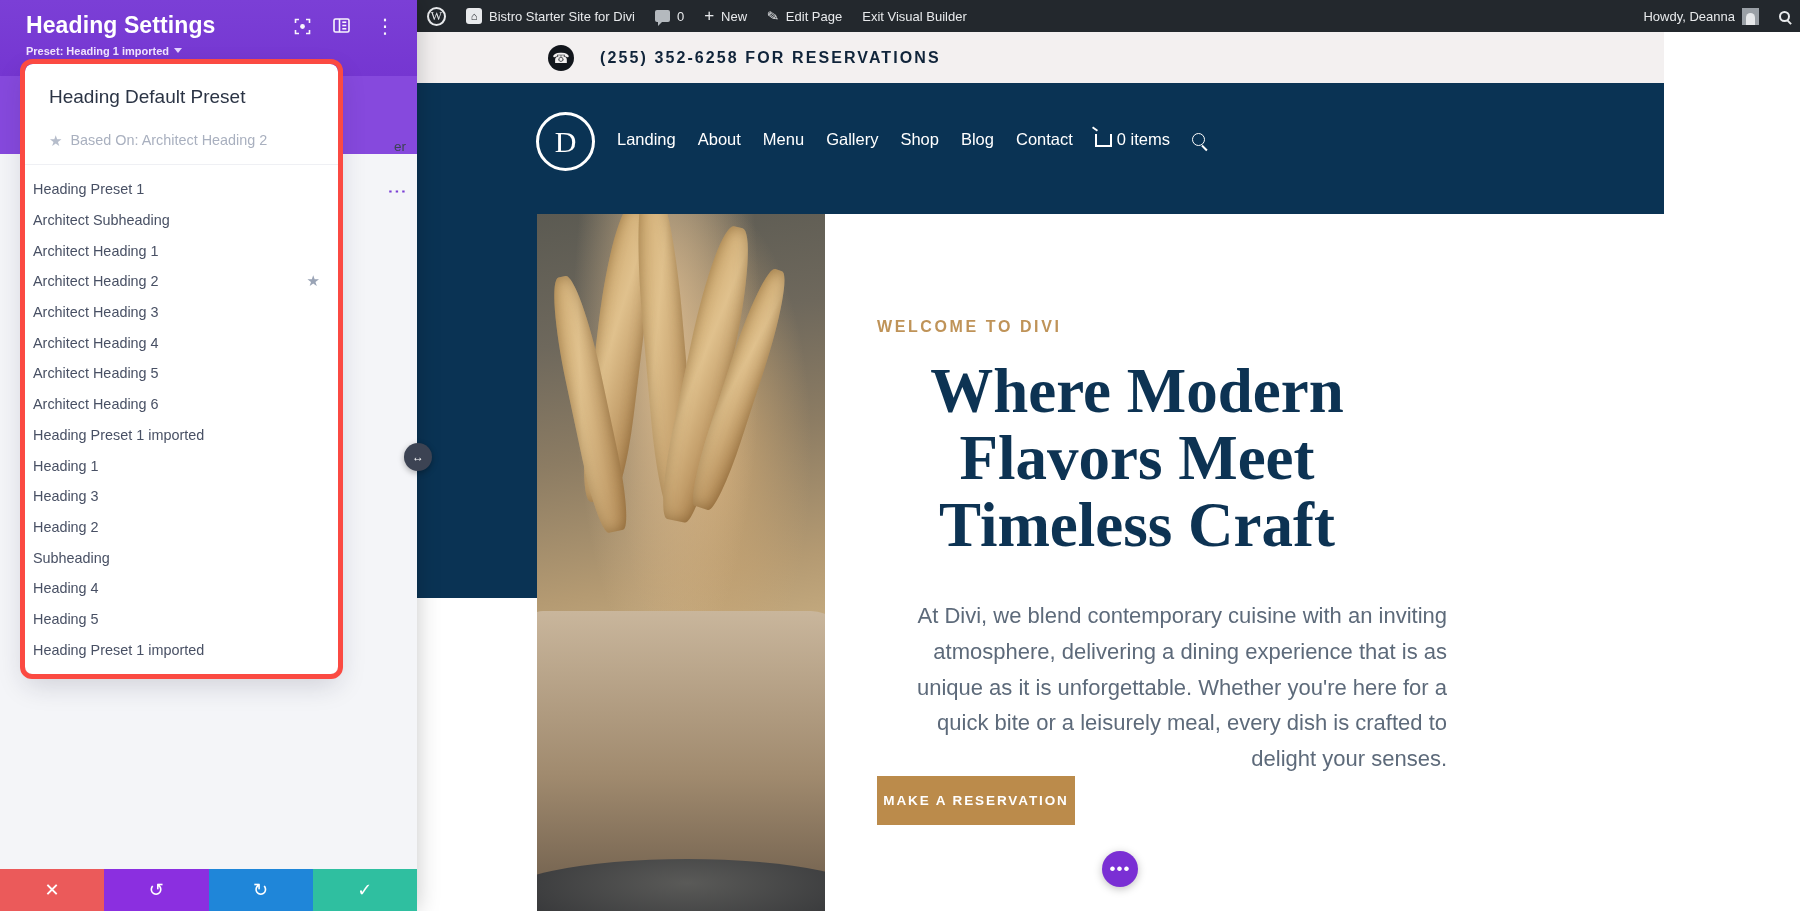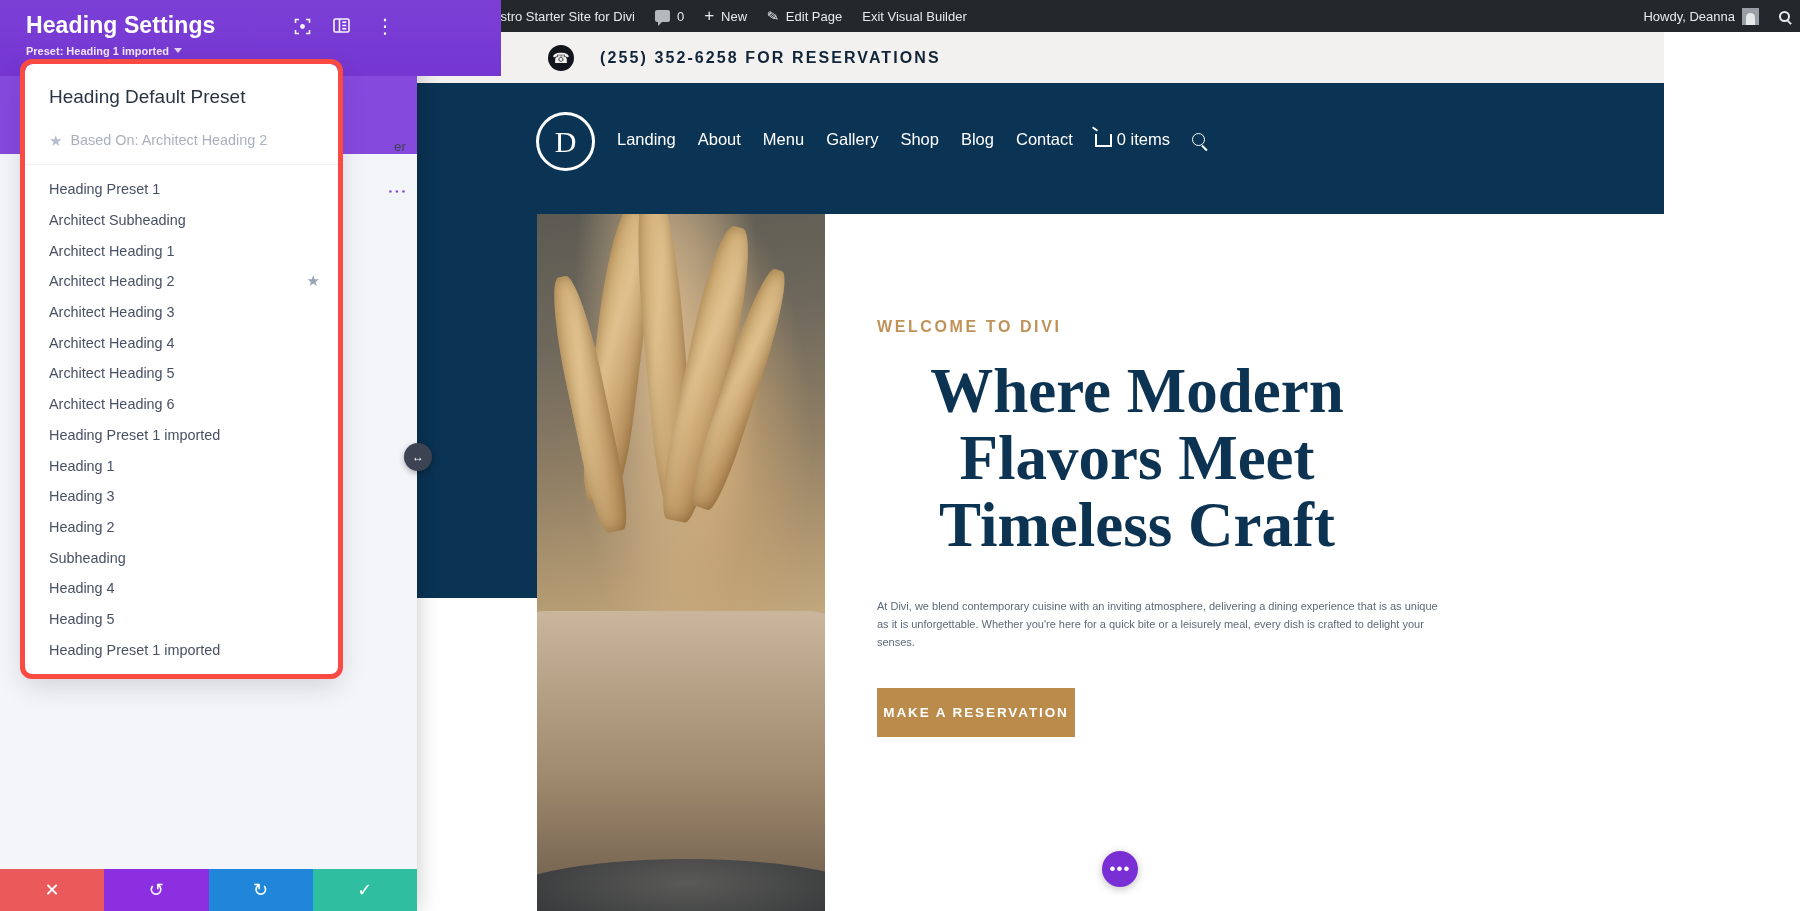--- a/index.html
+++ b/index.html
@@ -14,21 +14,21 @@
   #settings-panel {
     position: absolute;
     left: 0; top: 0;
     width: 417px; height: 911px;
     background: #ffffff;
     z-index: 40;
     box-shadow: 0 0 22px rgba(0,0,0,.22);
   }
   #panel-header {
     position: absolute; left: 0; top: 0;
-    width: 501px; height: 76px;
+    width: 417px; height: 76px;
     background: #7a3fd4;
     background: linear-gradient(180deg,#7b3fd6 0%,#7536d1 100%);
     color: #fff;
   }
   #panel-title {
     position: absolute; left: 26px; top: 12px;
     font-size: 23px; font-weight: bold;
     letter-spacing: .1px;
   }
   #panel-preset-row {
@@ -94,21 +94,21 @@
   }
   #preset-default-based {
     font-size: 14.4px; color: #a9b0bf; font-weight: 400;
     display: flex; align-items: center; gap: 8px;
   }
   .star { color: #b6bdcb; font-size: 15px; line-height: 1; }
   #preset-list { padding-top: 9px; }
   .preset-item {
     height: 30.7px;
     display: flex; align-items: center;
-    padding: 0 18px 0 24px;
+    padding: 0 18px 0 8px;
     font-size: 14.4px; color: #485064;
     cursor: pointer;
     justify-content: space-between;
   }
   .preset-item .star-right { color: #9aa4b6; font-size: 15px; }
 
   
   #panel-actions {
     position: absolute; left: 0; bottom: 0;
     width: 417px; height: 42px;
@@ -301,22 +301,22 @@
   #eyebrow {
     font-size: 16px; font-weight: bold; letter-spacing: 2.6px;
     color: #bf9358; margin-bottom: 22px;
   }
   #hero-heading {
     font-family: "Liberation Serif", serif;
     font-size: 63px; line-height: 1.06; font-weight: bold;
     color: #0d3353; margin-bottom: 40px; max-width: 520px; text-align: center;
   }
   #hero-paragraph {
-    font-size: 11px; line-height: 1.62; color: #5d6a7a;
-    max-width: 570px; margin-bottom: 36px;
+    font-size: 22px; line-height: 1.62; color: #5d6a7a;
+    max-width: 570px;  text-align: right;
   }
   #reserve-btn {
     display:inline-flex; align-items:center; justify-content:center;
     width: 198px; height: 49px;
     background: #bb8b4b;
     border: 1px solid #bb8b4b;
     outline: 3px solid #bb8b4b;
     outline-offset: -6px;
     color: #ffffff; font-size: 13.5px; font-weight: bold;
     letter-spacing: 1.9px; cursor: pointer;

